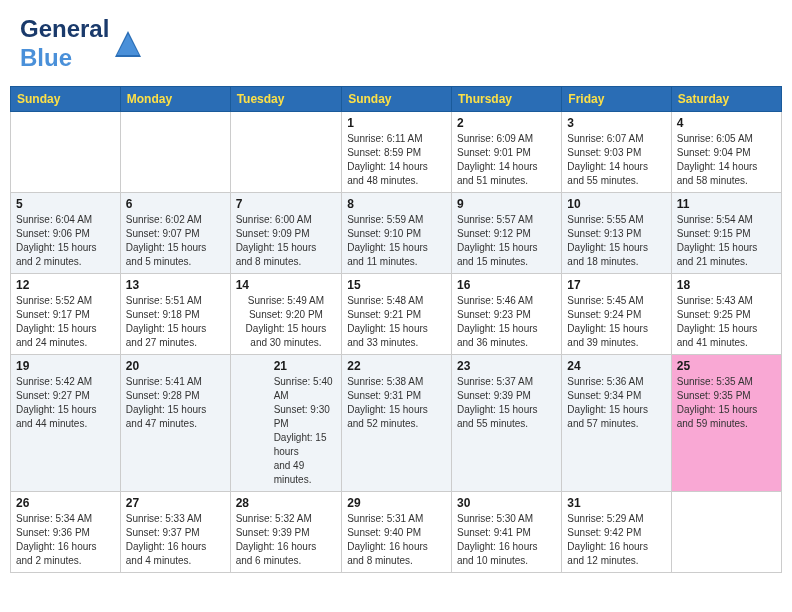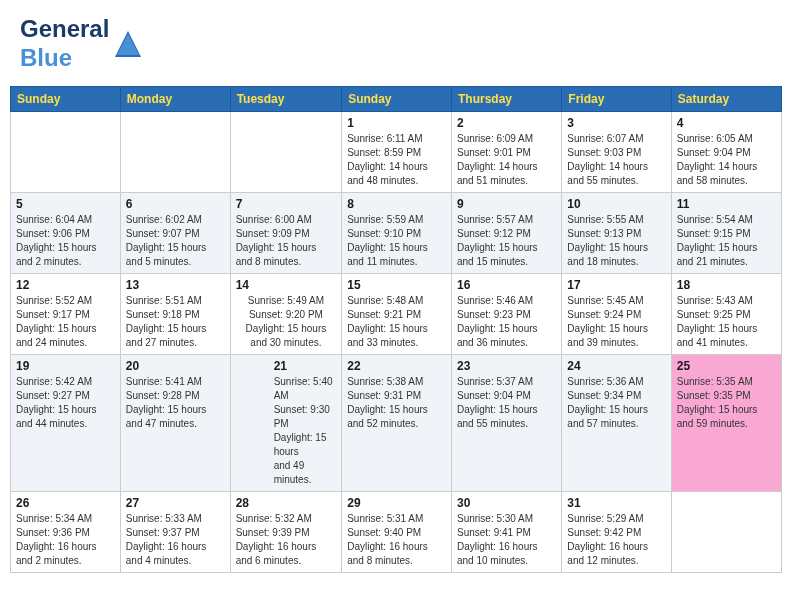--- a/index.html
+++ b/index.html
@@ -284,21 +284,21 @@
         <td style="background-color: rgb(240, 244, 248);">
           <span class="day-number">22</span>
           <div class="day-info" style="white-space: pre-line;">Sunrise: 5:38 AM
 Sunset: 9:31 PM
 Daylight: 15 hours
 and 52 minutes.</div>
         </td>
         <td style="background-color: rgb(240, 244, 248);">
           <span class="day-number">23</span>
           <div class="day-info" style="white-space: pre-line;">Sunrise: 5:37 AM
-Sunset: 9:04 PM
+Sunset: 9:39 PM
 Daylight: 15 hours
 and 55 minutes.</div>
         </td>
         <td style="background-color: rgb(240, 244, 248);">
           <span class="day-number">24</span>
           <div class="day-info" style="white-space: pre-line;">Sunrise: 5:36 AM
 Sunset: 9:34 PM
 Daylight: 15 hours
 and 57 minutes.</div>
         </td>

